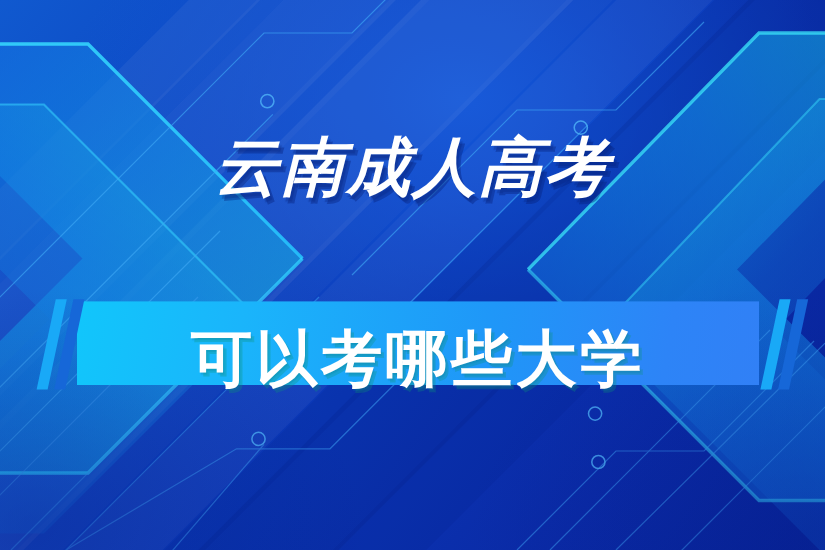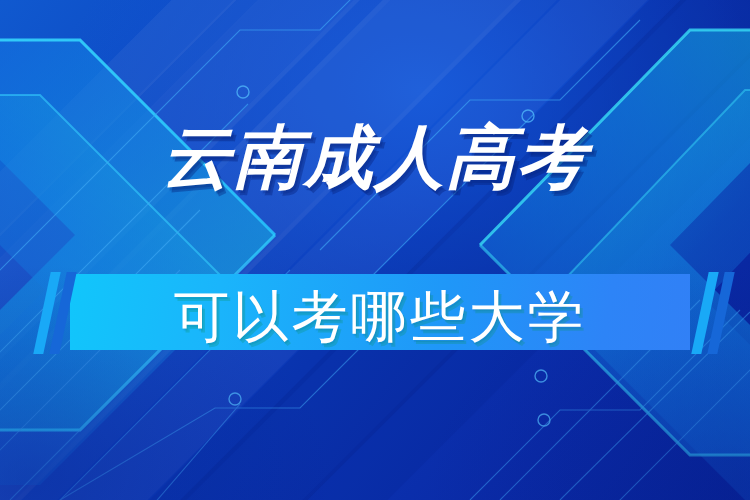--- a/index.html
+++ b/index.html
@@ -29,21 +29,21 @@
 
   
   .svgwrap { position:absolute; inset:0; width:750px; height:500px; }
 
   
   #main-title {
     position:absolute;
     left:0; right:0;
     top:123px;
     text-align:center;
-    font-size:69px;
+    font-size:58px;
     line-height:1;
     font-weight:bold;
     font-style:italic;
     color:#ffffff;
     letter-spacing:2px;
     text-shadow:
        4px 5px 0 rgba(5,32,120,.38),
        2px 3px 1px rgba(5,32,120,.30);
     white-space:nowrap;
     z-index:40;
@@ -52,25 +52,25 @@
   
   #subtitle-band {
     position:absolute;
     left:70px; top:274px;
     width:620px; height:76px;
     background:linear-gradient(100deg,#11c6fb 0%,#1ab5fb 24%,#1f97f8 60%,#2d84f7 86%,#3180f6 100%);
     z-index:35;
   }
   #subtitle-text {
     position:absolute;
-    left:70px; top:274px;
+    left:70px; top:284px;
     width:620px; height:86px;
     display:flex; align-items:center; justify-content:center;
     font-size:56px; line-height:1;
-    font-weight:normal;
+    font-weight:bold;
     color:#ffffff;
     letter-spacing:3px;
     white-space:nowrap;
     text-shadow:
        3px 4px 0 rgba(12,150,120,.30),
        1px 2px 1px rgba(10,120,160,.28);
     z-index:37;
   }
   .bars { position:absolute; z-index:36; }
   .bar {

